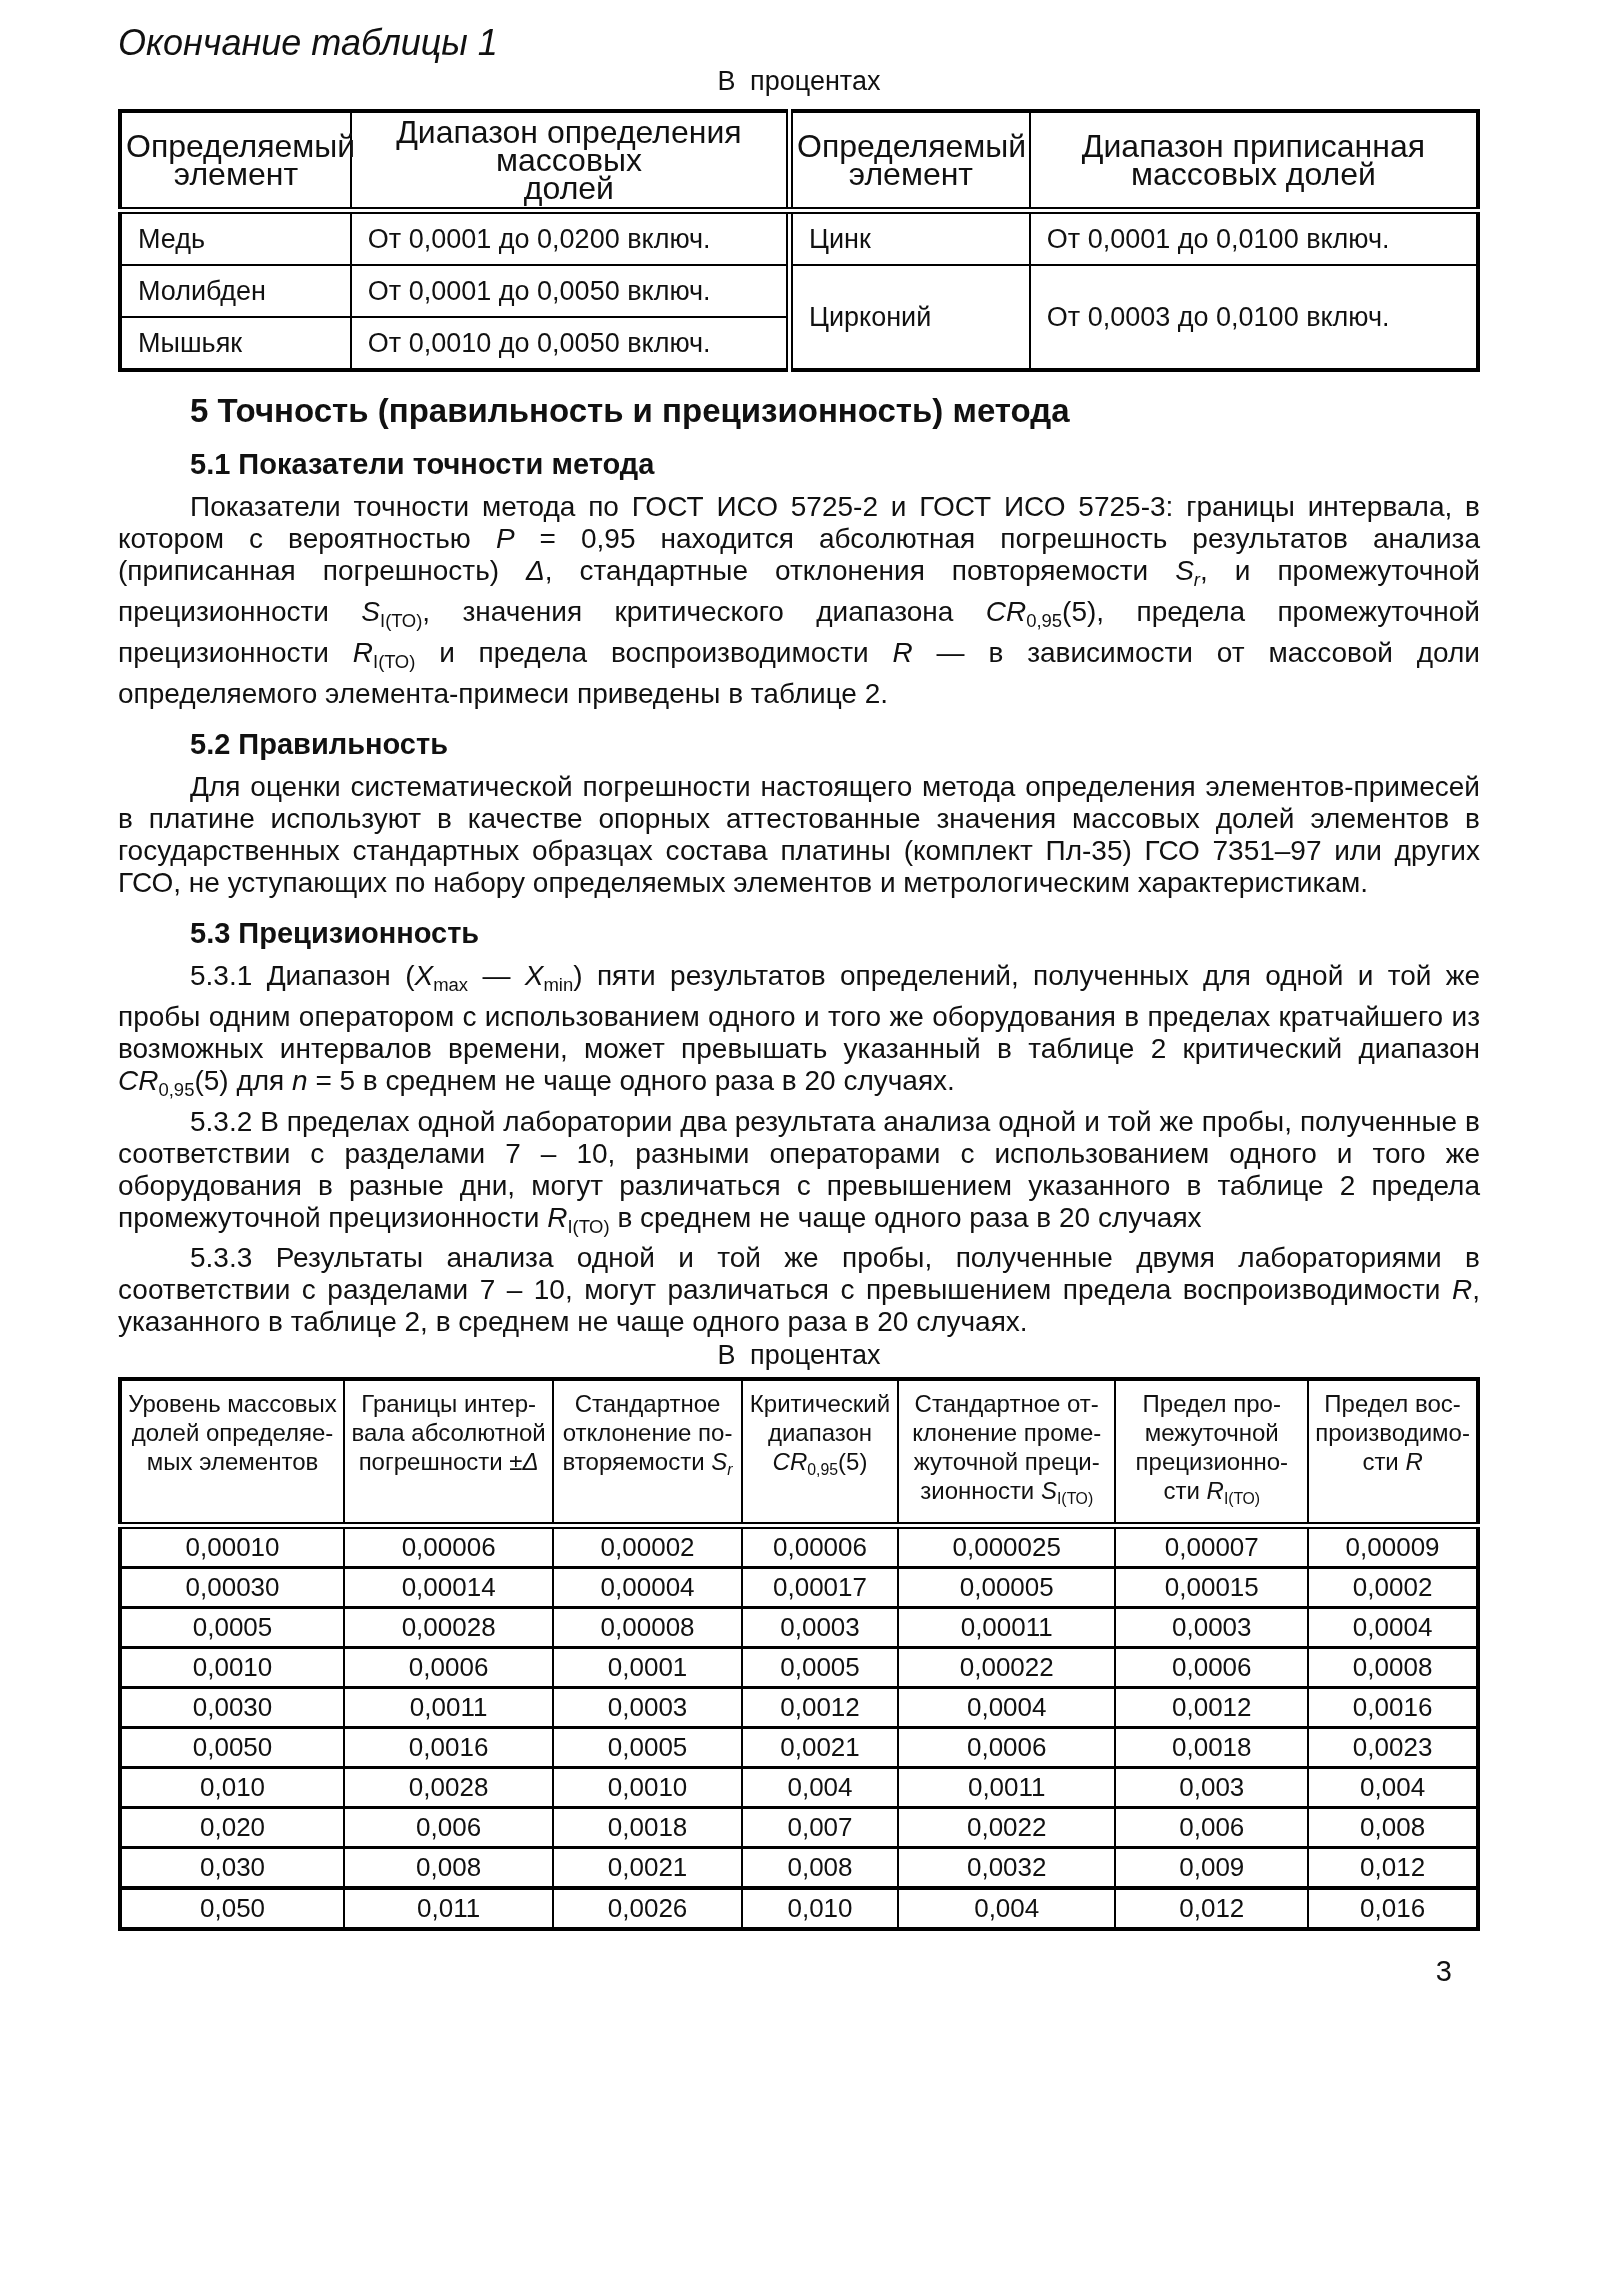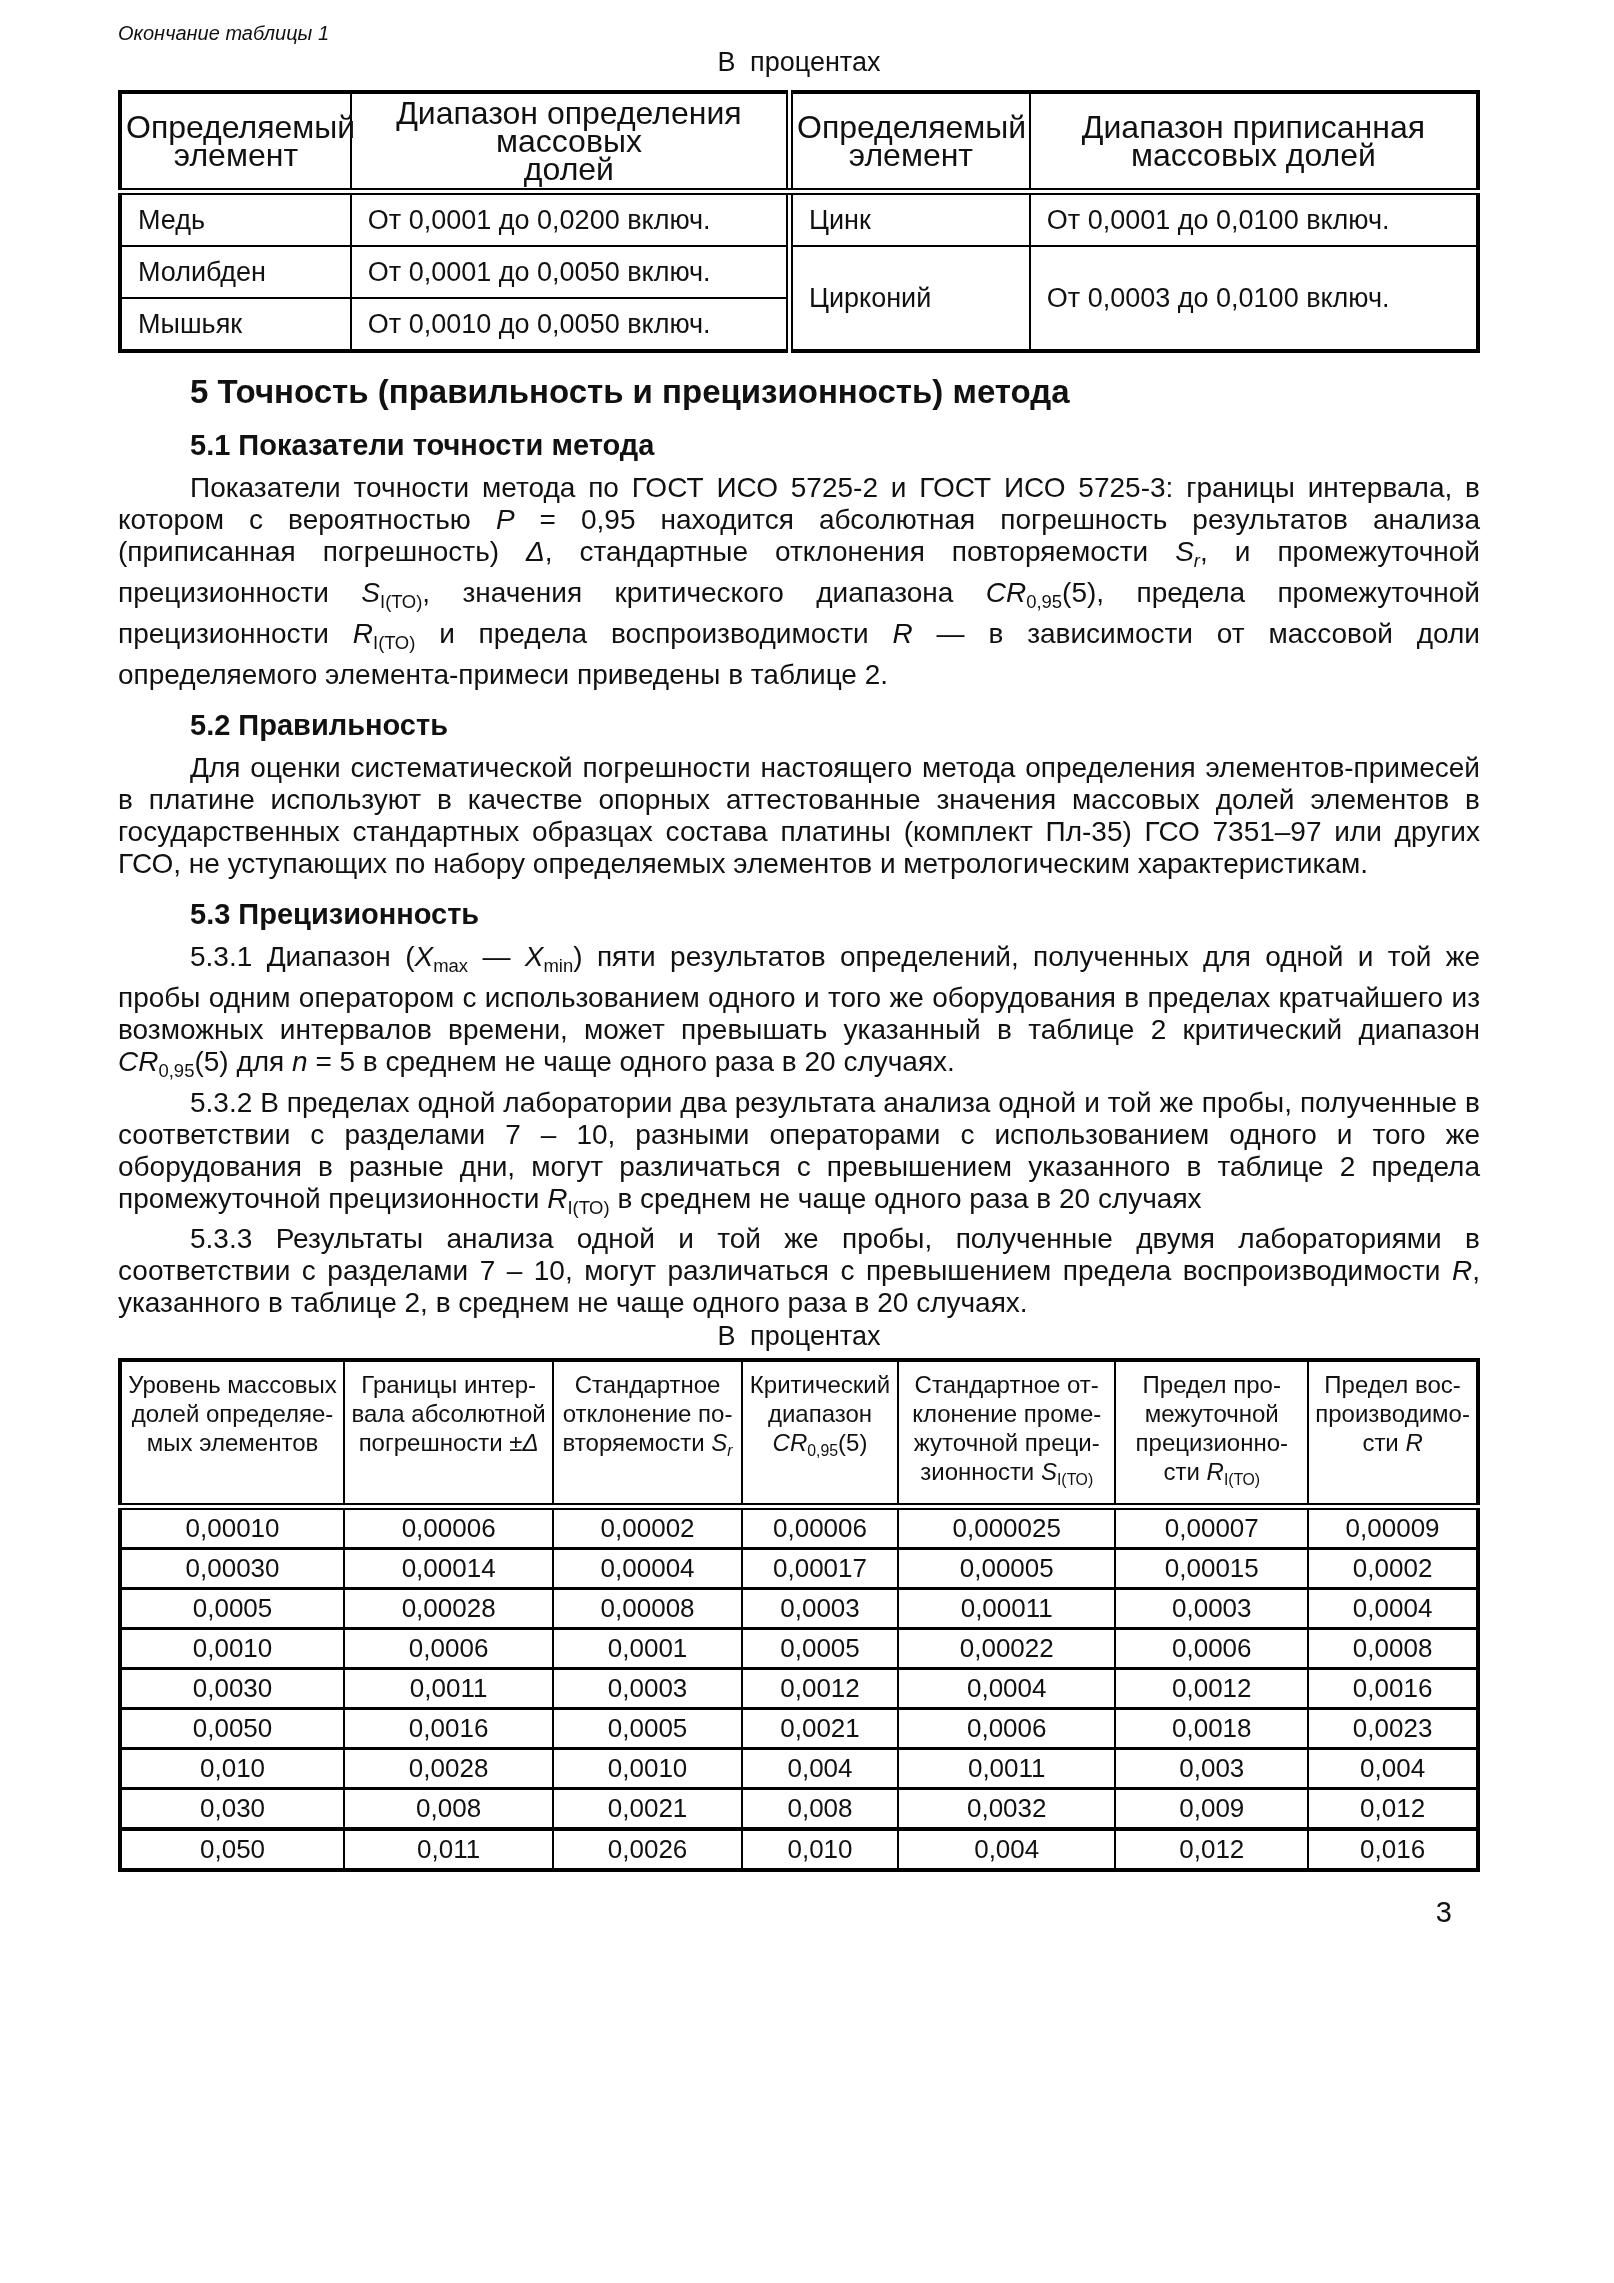--- a/index.html
+++ b/index.html
@@ -18,21 +18,21 @@
   }
   .doc-code{
     margin-top:160px;
     text-align:right;
     font-size:31px;
     font-weight:bold;
     letter-spacing:0.5px;
   }
   .t1-label{
     margin-top:22px;
-    font-size:20px;
+    font-size:36px;
     font-style:italic;
   }
   .units{
     margin-top:2px;
     text-align:center;
     font-size:27px;
     word-spacing:7px;
   }
   table{
     border-collapse:collapse;
@@ -249,20 +249,29 @@
           <tr>
             <td>0,010</td>
             <td>0,0028</td>
             <td>0,0010</td>
             <td>0,004</td>
             <td>0,0011</td>
             <td>0,003</td>
             <td>0,004</td>
           </tr>
           <tr>
+            <td>0,020</td>
+            <td>0,006</td>
+            <td>0,0018</td>
+            <td>0,007</td>
+            <td>0,0022</td>
+            <td>0,006</td>
+            <td>0,008</td>
+          </tr>
+          <tr>
             <td>0,030</td>
             <td>0,008</td>
             <td>0,0021</td>
             <td>0,008</td>
             <td>0,0032</td>
             <td>0,009</td>
             <td>0,012</td>
           </tr>
           <tr>
             <td>0,050</td>

